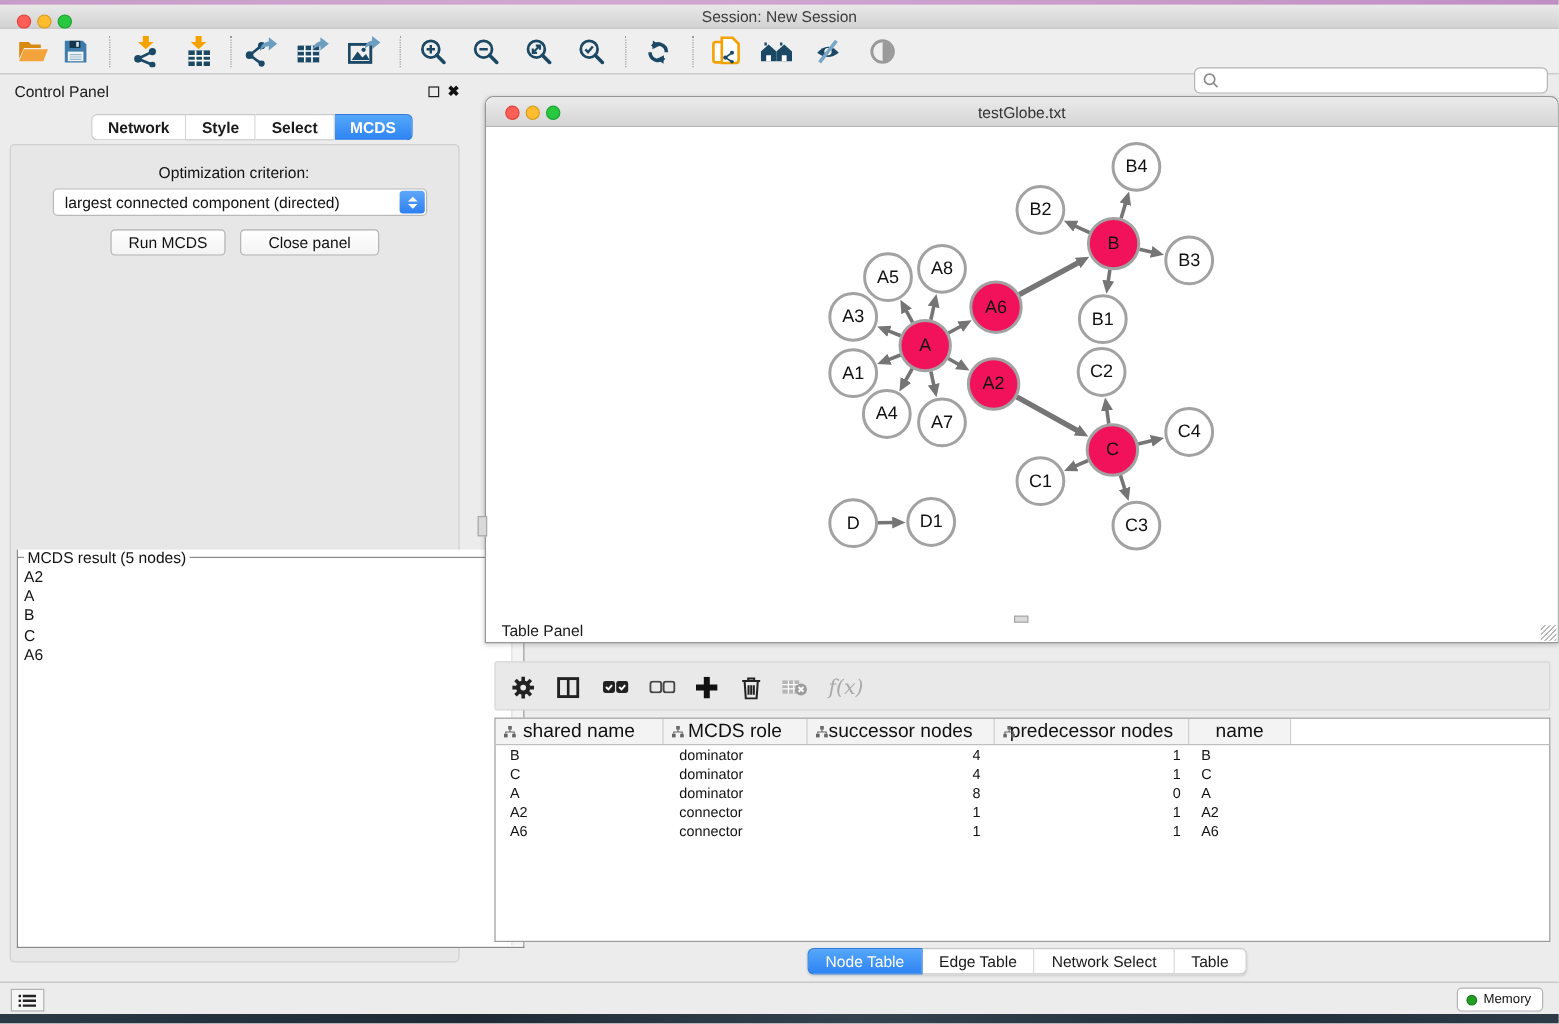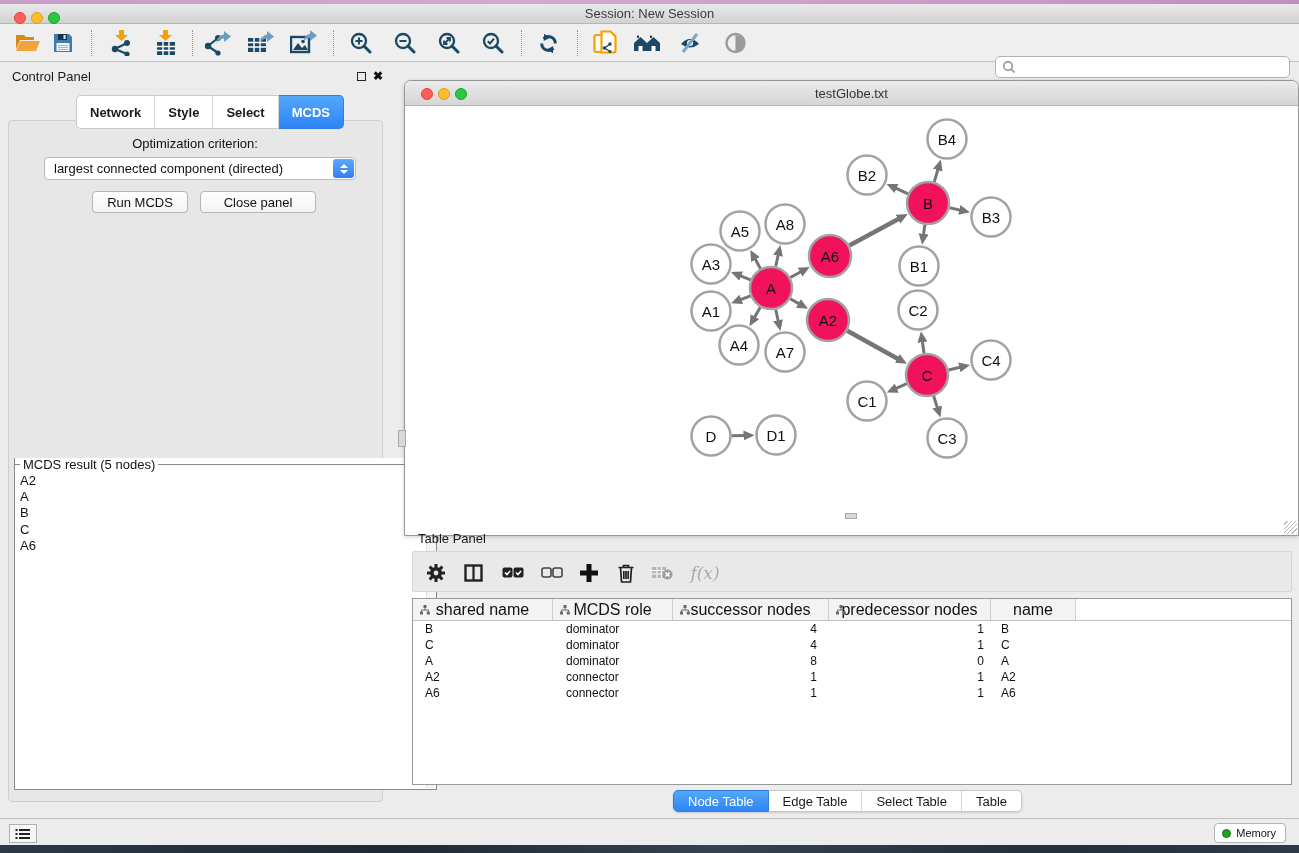--- a/index.html
+++ b/index.html
@@ -32,21 +32,21 @@
     border:1px solid #b4b4b4; border-radius:5px; display:flex; align-items:center; padding-left:6px; }
   .searchbox input { border:none; outline:none; flex:1; font-size:12px; background:transparent; font-family:"Liberation Sans",sans-serif; }
 
   
   .cp-header { left:0; top:62px; width:390px; height:28px; display:flex; align-items:center; font-size:13px; color:#1a1a1a; padding-left:12px; }
   .panel-ctrls { position:absolute; display:flex; gap:7px; align-items:center; }
   .float-glyph { width:9px; height:9px; border:1.5px solid #222; display:inline-block; }
   .close-glyph { font-size:12px; font-weight:bold; color:#111; line-height:1; }
 
   .cp-tabs { left:76px; top:95px; height:22px; display:flex; }
-  .seg-tab { padding:16px 13px; height:22px; display:flex; align-items:center; font-size:13px; font-weight:600;
+  .seg-tab { padding:4px 13px; height:22px; display:flex; align-items:center; font-size:13px; font-weight:600;
     background:#fff; color:#1a1a1a; border-top:1px solid #c9c9c9; border-bottom:1px solid #c9c9c9; border-right:1px solid #d4d4d4; cursor:default; }
   .seg-tab:first-child { border-left:1px solid #c9c9c9; border-radius:5px 0 0 5px; }
   .seg-tab:last-child { border-radius:0 5px 5px 0; border-right:1px solid #c9c9c9; }
   .seg-tab.active { background:linear-gradient(#55a7fa,#2e84f4); color:#fff; border-color:#2e7de0; }
 
   .cp-body { left:8px; top:120px; width:375px; height:682px; background:#e7e7e7; border:1px solid #cfcfcf; border-radius:4px; }
   .opt-label { left:0; top:136px; width:390px; text-align:center; font-size:13px; color:#111; }
   .criterion { left:44px; top:157px; width:312px; height:23px; background:#fff; border:1px solid #b9b9b9; border-radius:4px;
     display:flex; align-items:center; font-size:13px; color:#111; padding-left:9px; }
   .stepper { position:absolute; right:1px; top:1px; width:21px; height:19px; border-radius:3px;
@@ -69,21 +69,21 @@
   .net-win { left:404px; top:80px; width:895px; height:456px; border:1px solid #979797; border-radius:7px 7px 0 0; background:#fff; box-shadow:0 1px 4px rgba(0,0,0,0.18); }
   .net-titlebar { position:absolute; left:0; top:0; right:0; height:25px; background:linear-gradient(#ebebeb,#d5d5d5);
     border-bottom:1px solid #b3b3b3; border-radius:7px 7px 0 0; display:flex; align-items:center; justify-content:center; font-size:13px; color:#333; }
   .net-tl { position:absolute; top:6.5px; width:12px; height:12px; border-radius:50%; }
   .net-canvas { position:absolute; left:0; top:25px; right:0; bottom:0; background:#fff; overflow:hidden; }
   .grip { position:absolute; right:1px; bottom:1px; width:13px; height:13px;
     background:repeating-linear-gradient(135deg, transparent, transparent 2px, #b9b9b9 2px, #b9b9b9 3px); }
   .side-handle { background:#d9d9d9; border:1px solid #a8a8a8; }
 
   
-  .tp-header { left:404px; top:518px; width:895px; height:28px; display:flex; align-items:flex-end; font-size:13px; color:#1a1a1a; padding-left:14px; }
+  .tp-header { left:404px; top:518px; width:895px; height:28px; display:flex; align-items:flex-start; font-size:13px; color:#1a1a1a; padding-left:14px; }
   .tp-toolbar { left:412px; top:551px; width:880px; height:41px; background:#e9e9e9; border:1px solid #d6d6d6; border-radius:2px; }
   .tp-icon { position:absolute; top:6px; width:30px; height:29px; display:flex; align-items:center; justify-content:center; }
   .fx-label { font-family:"DejaVu Serif", serif; font-style:italic; font-size:17px; color:#a9a9a9; }
 
   .tbl { left:412px; top:598px; width:880px; height:187px; background:#fff; border:1px solid #9a9a9a; overflow:hidden; }
   .tbl-head { display:flex; height:22px; background:#f3f3f3; border-bottom:1px solid #bfbfbf; }
   .th { display:flex; align-items:center; justify-content:center; position:relative; font-size:16px; color:#111; border-right:1px solid #cfcfcf; }
   .th .hier { position:absolute; left:7px; top:6px; }
   .th.filler { background:#fff; border-right:none; }
   .tr { display:flex; height:16px; align-items:center; }
@@ -565,21 +565,21 @@
           <div class="td" style="width: 156px; text-align: right; padding-left: 0px; padding-right: 12px;">1</div>
           <div class="td" style="width: 162px; text-align: right; padding-left: 0px; padding-right: 7px;">1</div>
           <div class="td" style="width: 85px; text-align: left; padding-left: 10px; padding-right: 0px;">A6</div>
         </div>
       </div>
   </div>
 
   <div class="abs tbl-tabs" id="table-tabs">
       <div class="seg-tab active">Node Table</div>
       <div class="seg-tab">Edge Table</div>
-      <div class="seg-tab">Select Table</div>
+      <div class="seg-tab">Network Select</div>
       <div class="seg-tab">Table</div>
     </div>
 
   <div class="abs status-bar">
     <div class="list-btn">
       <svg width="16" height="12" viewBox="0 0 16 12">
         <g stroke="#222" stroke-width="2">
             <line x1="4" y1="2" x2="15" y2="2"></line>
             <line x1="4" y1="6" x2="15" y2="6"></line>
             <line x1="4" y1="10" x2="15" y2="10"></line>

